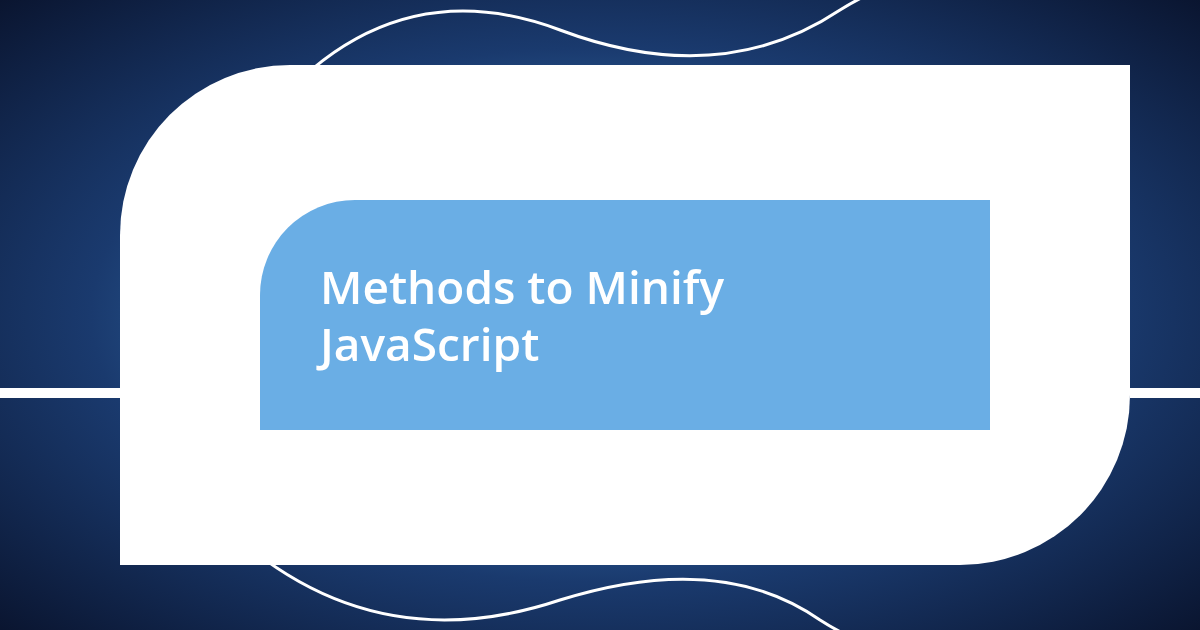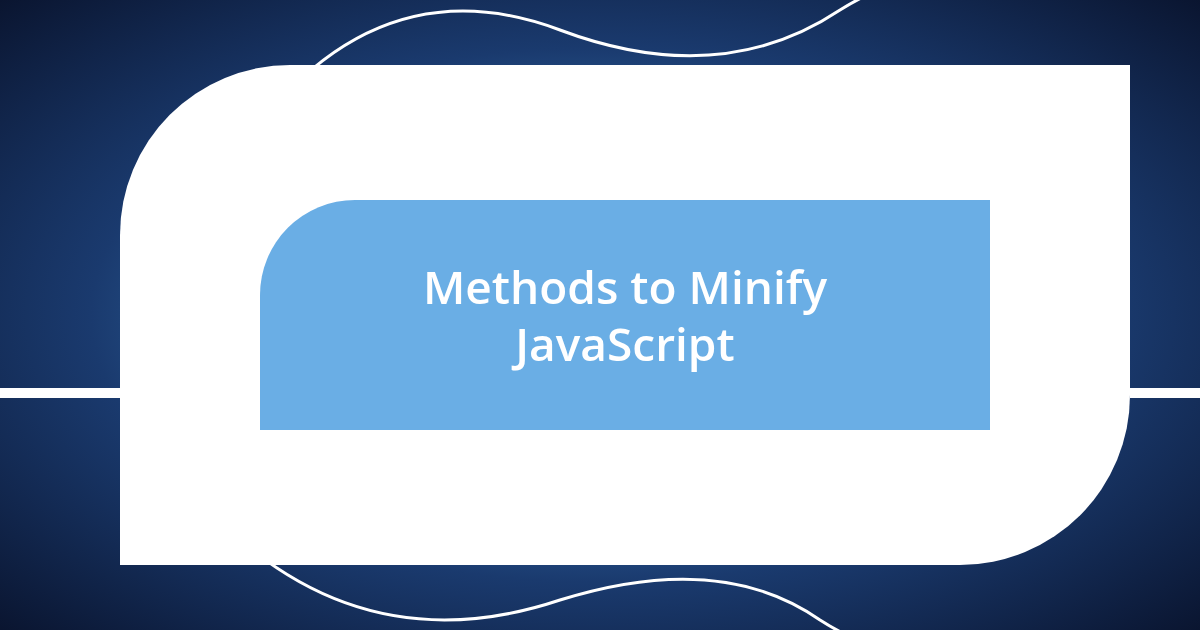--- a/index.html
+++ b/index.html
@@ -71,21 +71,21 @@
       border-top-left-radius: 95px;
       display: flex;
       align-items: center;
       justify-content: center;
       padding: 0 60px;
     }
     .title {
       color: white;
       font-size: 46px;
       font-weight: 600;
-      text-align: center;
+      text-align: left;
       line-height: 1.25;
     }
   </style>
 </head>
 <body>
 
 <div class="background"></div>
 
 <svg class="curve curve-top" viewBox="0 0 700 180">
   <path d="M 0 140 Q 120 10 280 70 Q 440 130 560 50 Q 640 0 700 30"></path>

